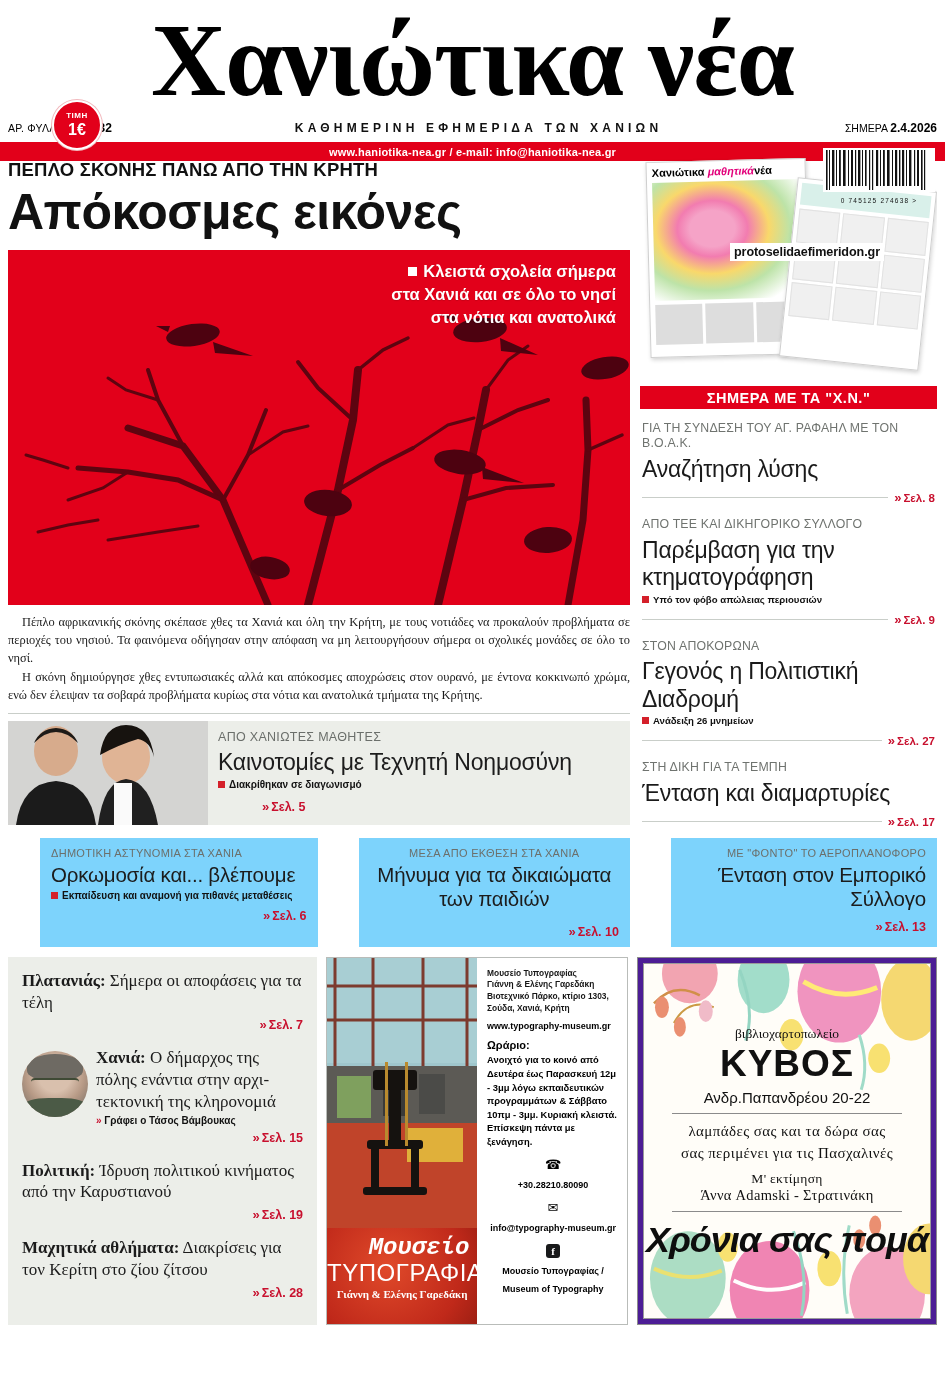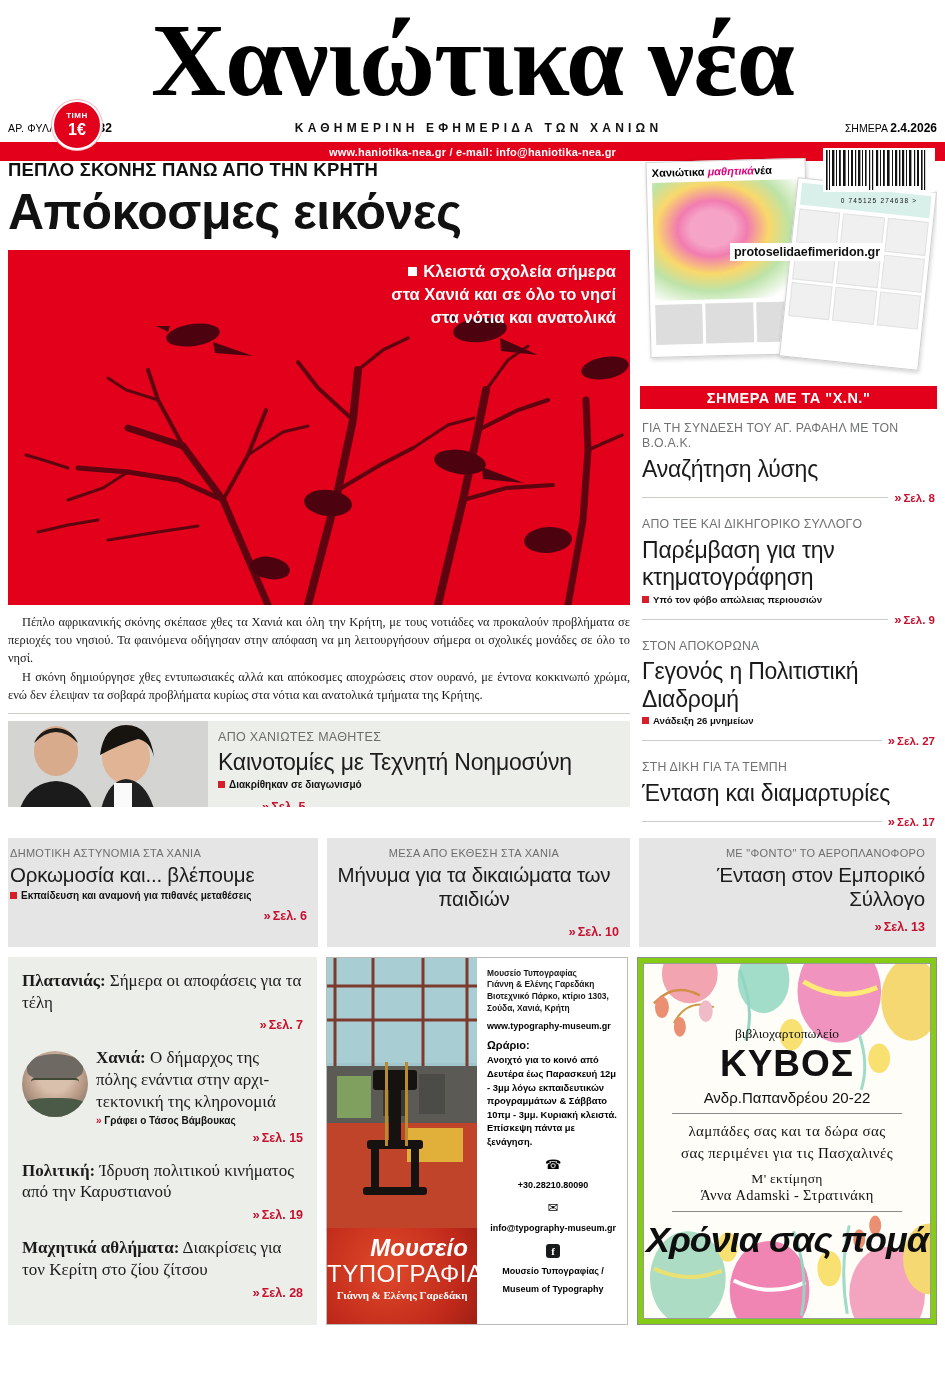--- a/index.html
+++ b/index.html
@@ -110,21 +110,21 @@
   .sel {
     color: #c8102e; font-weight: bold; font-size: 12.5px;
     font-family: "Liberation Sans", sans-serif; white-space: nowrap;
   }
   .sel .chev { font-size: 13px; margin-right: 2px; }
 
   .rule-thin { height: 1px; background: #c9cec9; margin: 8px 0 0 0; }
 
   
   .students-strip {
-    position: relative; margin-top: 7px; height: 86px;
+    position: relative; margin-top: 7px; height: 104px;
     background: #eceee9; overflow: hidden;
   }
   .students-photo {
     position: absolute; left: 0; top: 0; width: 200px; height: 104px;
     background: linear-gradient(160deg,#d8d8d6 0%,#c6c6c4 45%,#bdbdbb 100%);
     overflow: hidden;
   }
   .students-text { position: absolute; left: 210px; top: 9px; right: 10px; }
   .kicker-sm {
     font-size: 12.5px; color: #6b6f6b; letter-spacing: .3px;
@@ -137,40 +137,40 @@
   .subline {
     font-size: 10px; font-weight: bold; color: #111; margin-top: 3px;
   }
   .subline .rsq {
     display:inline-block;width:7px;height:7px;background:#d4202a;margin-right:4px;
   }
 
   
   .three-boxes { display: flex; gap: 9px; margin-top: 9px; padding: 0 8px; }
   .sbox {
-    background: #e5e5e5; padding: 9px 11px 7px 2px; position: relative;
+    background: #7dd3fc; padding: 9px 11px 7px 11px; position: relative; margin-left: 32px;
   }
   .sbox.b1 { width: 310px; }
   .sbox.b2 { width: 303px; }
   .sbox.b3 { width: 297px; }
   .sbox .kicker-sm { font-size: 11px; }
   .sbox .head-sm {
     font-size: 20.5px; color: #1c1c1c; font-weight: 300; margin-top: 4px;
     line-height: 1.16; letter-spacing: -0.2px;
   }
   .b1 .kicker-sm, .b1 .head-sm { text-align: left; }
   .b2 .kicker-sm, .b2 .head-sm { text-align: center; }
   .b3 .kicker-sm, .b3 .head-sm { text-align: right; }
   .sbox .sel-right { margin-top: 5px; }
 
   
   .bottom-zone { display: flex; gap: 9px; margin-top: 10px; padding: 0 8px; }
   .bl-col { width: 310px; background: #eceee9; padding: 13px 14px 10px 14px; }
   .bm-col { width: 303px; border: 1px solid #b9bcb9; background: #fff; display: flex; }
-  .br-col { width: 301px; border: 1px solid #8d8d8d; background: #84cc16; position: relative; overflow: hidden; }
+  .br-col { width: 301px; border: 1px solid #8d8d8d; background: #4c1d95; position: relative; overflow: hidden; }
 
   .teaser { margin-bottom: 14px; }
   .teaser-txt {
     font-family: "Liberation Serif", "DejaVu Serif", serif;
     font-size: 17px; line-height: 1.28; color: #1c1c1c;
   }
   .teaser-txt b { font-weight: bold; }
   .teaser .sel-right { margin-top: 2px; }
   .teaser-withphoto { display: flex; gap: 8px; align-items: flex-start; }
   .mug {
@@ -204,21 +204,21 @@
   .tm-contact .v { font-size: 9px; font-weight: bold; }
   .fbicon {
     display:inline-block;width:14px;height:14px;background:#18191a;color:#fff;border-radius:3px;
     font-size:11px;font-weight:bold;line-height:14px;font-family:"Liberation Serif",serif;
   }
   .tm-logo {
     position:absolute; left:0; bottom:0; width:150px; height:96px;
     background: radial-gradient(circle at 40% 40%, #e04a2a 0%, #c0291a 70%, #9e1f13 100%);
     color:#fff; text-align:center; padding-top:6px;
   }
-  .tm-logo .l1 { font-family:Liberation Sans, sans-serif; font-size:24px; font-weight:bold; font-style:italic;padding-left:34px; }
+  .tm-logo .l1 { font-family:Liberation Mono, monospace; font-size:24px; font-weight:bold; font-style:italic;padding-left:34px; }
   .tm-logo .l2 { font-size:24px; letter-spacing:.5px; margin-top:-2px; }
   .tm-logo .l3 { font-family:"Liberation Serif",serif; font-size:11px; font-weight:bold; margin-top:1px; }
 
   
   .ky-inner { position: absolute; inset: 5px; border: 1px solid #9a9a9a; background: #fffdf8; overflow:hidden;}
   .ky-content { position: relative; z-index: 3; text-align: center; padding-top: 62px; }
   .ky-small { font-family:"Liberation Serif",serif; font-size: 13.5px; color:#111; }
   .ky-big { font-size: 37px; font-weight: bold; letter-spacing: 1px; color:#111; margin-top: 1px; }
   .ky-addr { font-size: 15px; color:#111; margin-top: 4px; }
   .ky-rule { height:1px; background:#8b8b8b; margin: 7px 28px; }

